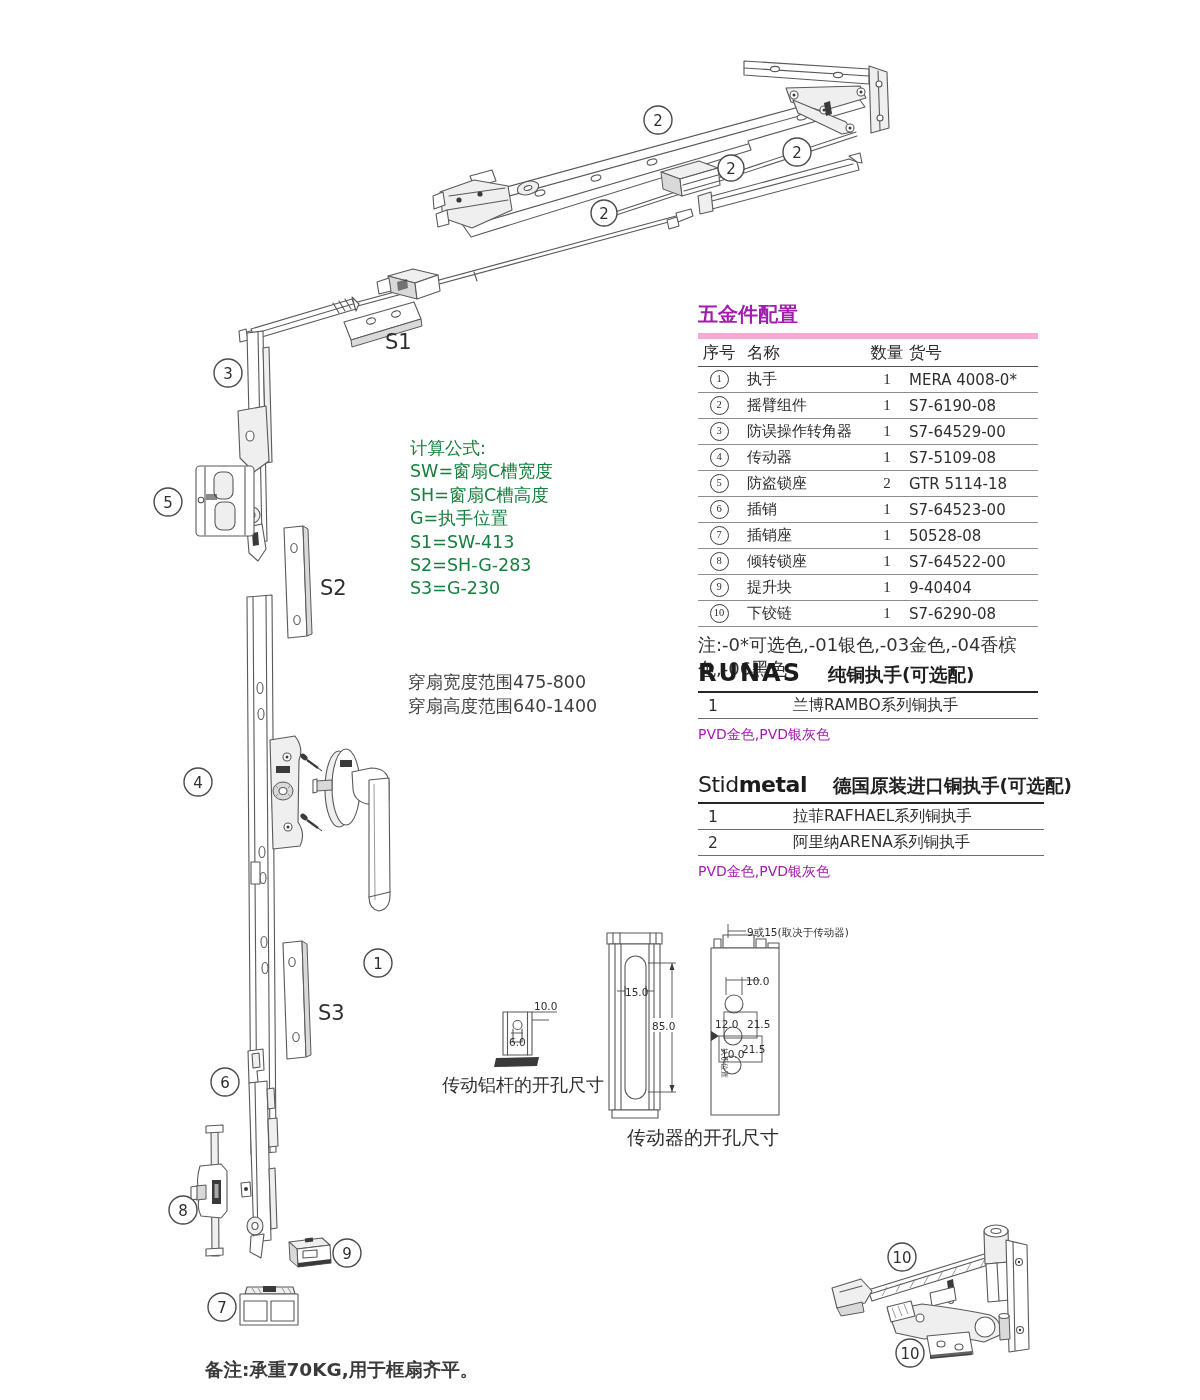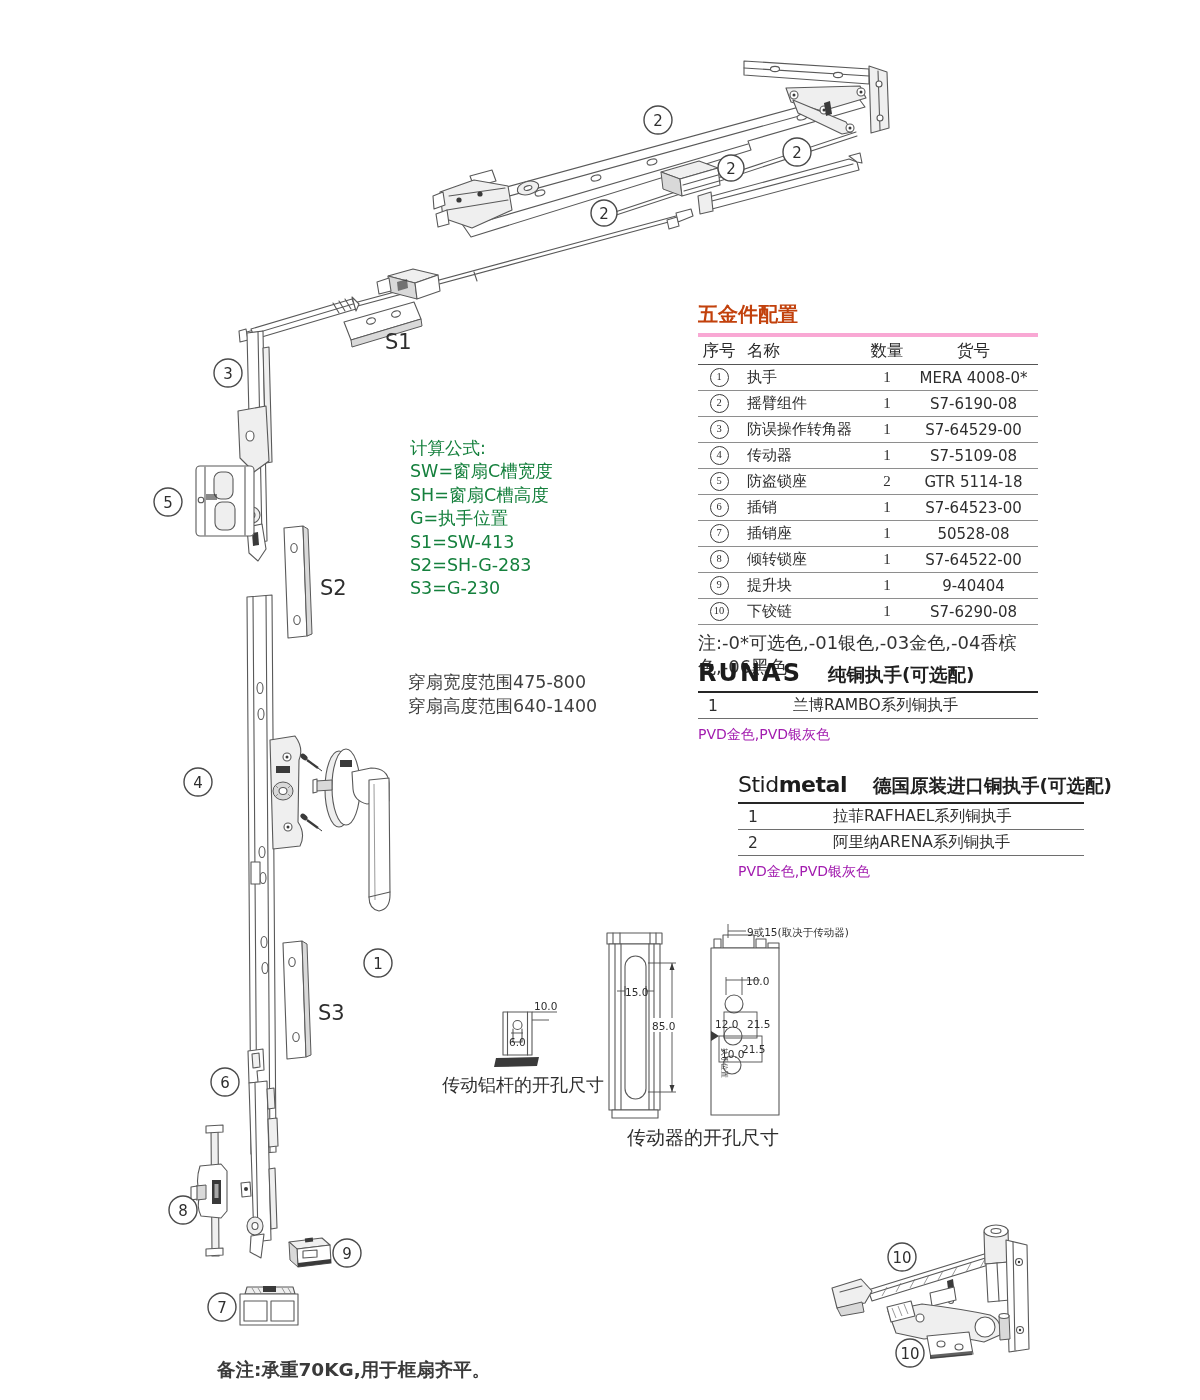--- a/index.html
+++ b/index.html
@@ -18,42 +18,42 @@
   .callout circle{fill:#fff;stroke:#4a4a4a;stroke-width:1.4;}
   .callout text{font-size:15px;fill:#2e2e2e;text-anchor:middle;}
   .slabel{font-size:21px;fill:#2e2e2e;}
   .cap{font-size:18px;fill:#2e2e2e;}
   .cap2{font-size:19px;fill:#2e2e2e;}
   
   .block{position:absolute;}
   #formulas{left:410px;top:437px;font-size:17.5px;line-height:23.4px;color:#15803d;}
   #ranges{left:408px;top:671px;font-size:17.5px;line-height:23.6px;color:#3f3f3f;}
   #hw{left:698px;top:301px;width:340px;}
-  #hw .t{font-size:20px;font-weight:700;color:#c2410c;padding-bottom:5px;border-bottom:4px solid #f9a8d4;}
+  #hw .t{font-size:20px;font-weight:700;color:#a21caf;padding-bottom:5px;border-bottom:6px solid #f9a8d4;}
   .hrow{display:flex;align-items:center;height:25px;border-bottom:1px solid #8e8e8e;font-size:15px;}
   .hhead{display:flex;align-items:center;height:27px;border-bottom:1px solid #555;font-size:16.5px;color:#2a2a2a;}
   .c-no{width:42px;display:flex;justify-content:center;font-family:Liberation Serif, serif;}
   .c-name{width:118px;padding-left:7px;text-align:left;}
   .c-qty{width:44px;text-align:center;font-family:Liberation Serif, serif;}
-  .c-code{width:129px;text-align:center;white-space:nowrap;}
+  .c-code{width:129px;text-align:left;white-space:nowrap;}
   .cnum{display:inline-block;width:17px;height:17px;border:1.2px solid #3c3c3c;border-radius:50%;
         font-size:10.5px;line-height:16px;text-align:center;color:#2e2e2e;}
   #hw .note{font-size:18px;padding-top:6px;color:#333;}
   #runas{left:698px;top:659px;width:340px;}
-  #stid{left:738px;top:772px;width:346px;}
+  #stid{left:698px;top:772px;width:346px;}
   .brandline{display:flex;align-items:baseline;gap:26px;padding-bottom:4px;border-bottom:2px solid #262626;}
   .brand1{font-size:24px;font-weight:800;letter-spacing:2px;color:#1c1c1c;}
   .brand2a{font-size:22px;font-weight:500;color:#1c1c1c;letter-spacing:-0.5px;}
   .brand2b{font-size:22px;font-weight:800;color:#1c1c1c;letter-spacing:-0.5px;}
   .btitle{font-size:18.5px;font-weight:700;color:#1f1f1f;white-space:nowrap;}
   .orow{display:flex;align-items:center;height:25px;border-bottom:1px solid #6e6e6e;font-size:15.5px;}
   .o-no{width:75px;padding-left:10px;}
   .o-name{flex:1;text-align:left;padding-left:10px;}
   .pvd{font-size:14px;padding-top:7px;color:#a21caf;}
-  #bnote{left:217px;top:1357px;font-size:18.5px;font-weight:600;color:#3a3a3a;}
+  #bnote{left:205px;top:1357px;font-size:18.5px;font-weight:600;color:#3a3a3a;}
 </style>
 </head>
 <body>
 
 <div id="sheet">
 
 <svg id="art" width="1200" height="1400" viewBox="0 0 1200 1400">
 
   <g>
     <path class="fw" d="M459,200 L854,92 L865,107 L748,141 L751,150 L471,237 L460,221 Z"></path>

